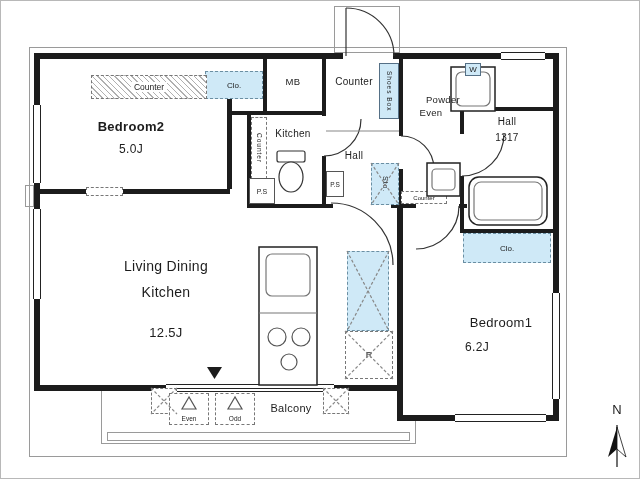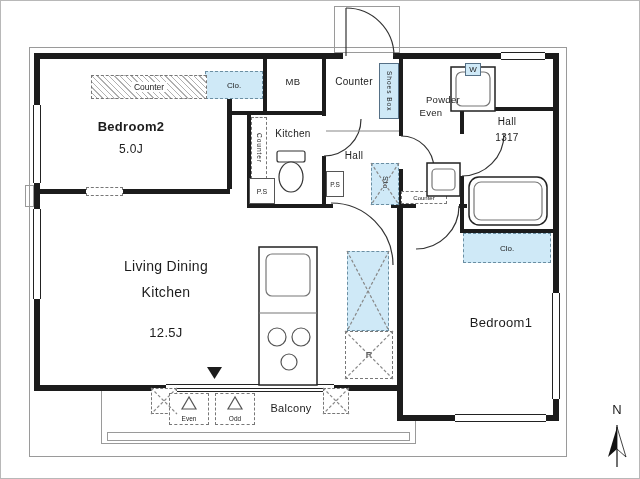--- a/index.html
+++ b/index.html
@@ -167,20 +167,21 @@
       <polygon points="616,426 625,456 616,448" fill="#fff" stroke="#111" stroke-width="0.8"></polygon>
     </g>
   </svg>
 
   <div class="rlabel" style="left:70px;top:116px;width:120px;height:18px;font-size:13px;font-weight:bold;">Bedroom2</div>
   <div class="rlabel" style="left:70px;top:140px;width:120px;height:16px;font-size:12px;">5.0J</div>
   <div class="rlabel" style="left:90px;top:282px;width:150px;height:18px;font-size:14px;">Kitchen</div>
   <div class="rlabel" style="left:90px;top:256px;width:150px;height:18px;font-size:14px;">Living Dining</div>
   <div class="rlabel" style="left:90px;top:310px;width:150px;height:18px;font-size:13px;margin-top:12px;">12.5J</div>
   <div class="rlabel" style="left:444px;top:312px;width:112px;height:18px;font-size:13px;">Bedroom1</div>
+  <div class="rlabel" style="left:420px;top:338px;width:112px;height:16px;font-size:12px;">6.2J</div>
   <div class="rlabel" style="left:466px;top:114px;width:80px;height:14px;font-size:10px;">Hall</div>
   <div class="rlabel" style="left:466px;top:130px;width:80px;height:14px;font-size:10px;">1317</div>
   <div class="rlabel" style="left:266px;top:126px;width:52px;height:14px;font-size:10px;">Kitchen</div>
   <div class="rlabel" style="left:325px;top:74px;width:56px;height:14px;font-size:10px;">Counter</div>
   <div class="rlabel" style="left:402px;top:92px;width:56px;height:13px;font-size:9.5px;padding-left:12px;">Powder</div>
   <div class="rlabel" style="left:402px;top:105px;width:56px;height:13px;font-size:9.5px;">Even</div>
   <div class="rlabel" style="left:330px;top:148px;width:46px;height:14px;font-size:10px;">Hall</div>
   <div class="rlabel" style="left:266px;top:74px;width:52px;height:13px;font-size:9.5px;">MB</div>
   <div class="rlabel" style="left:262px;top:400px;width:56px;height:15px;font-size:11px;">Balcony</div>
   <div class="rlabel" style="left:602px;top:400px;width:28px;height:16px;font-size:13px;">N</div>

